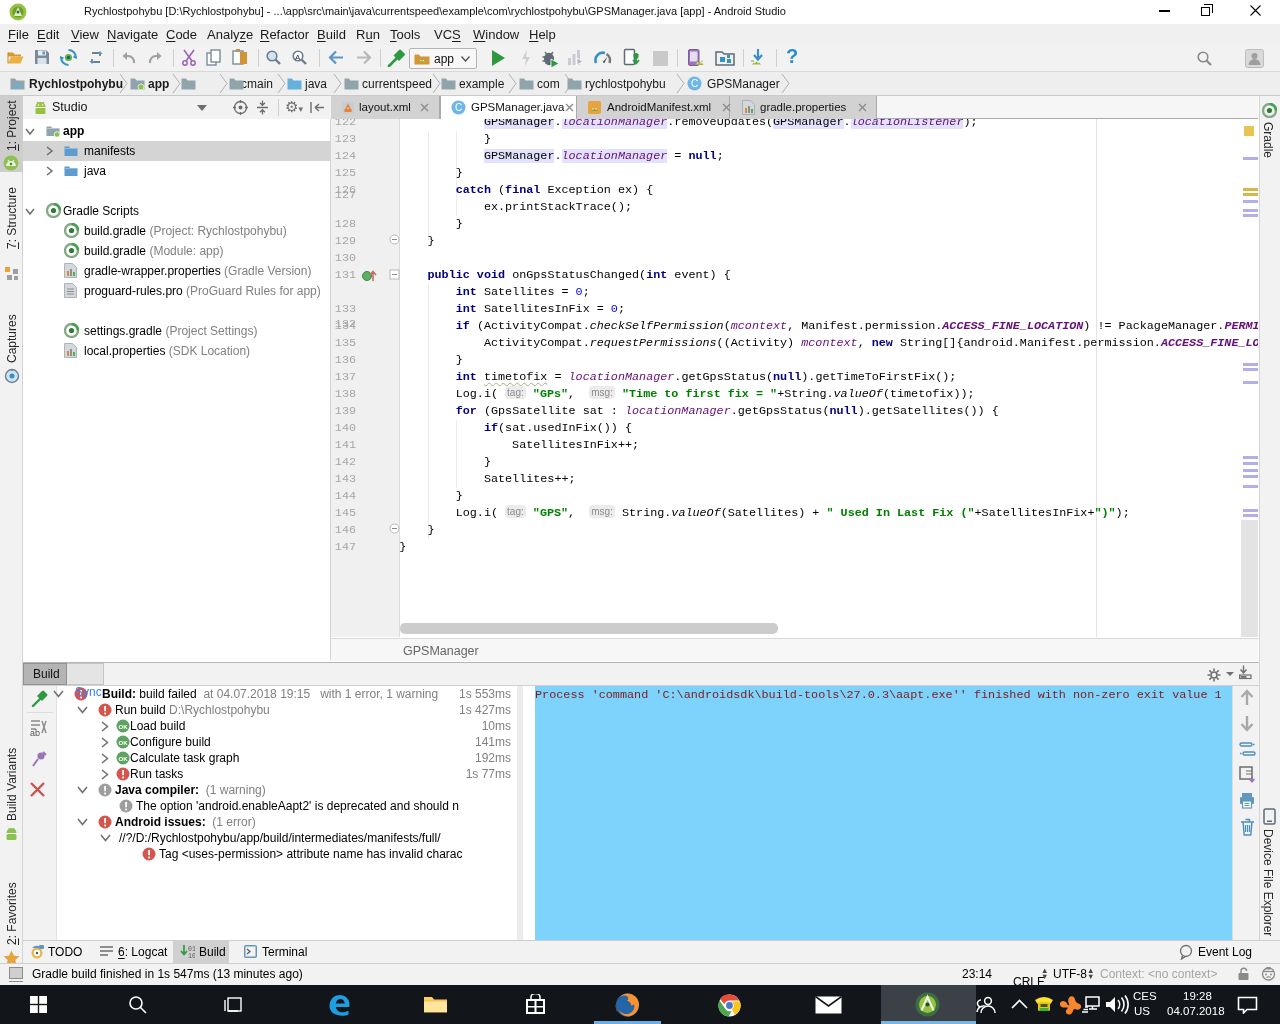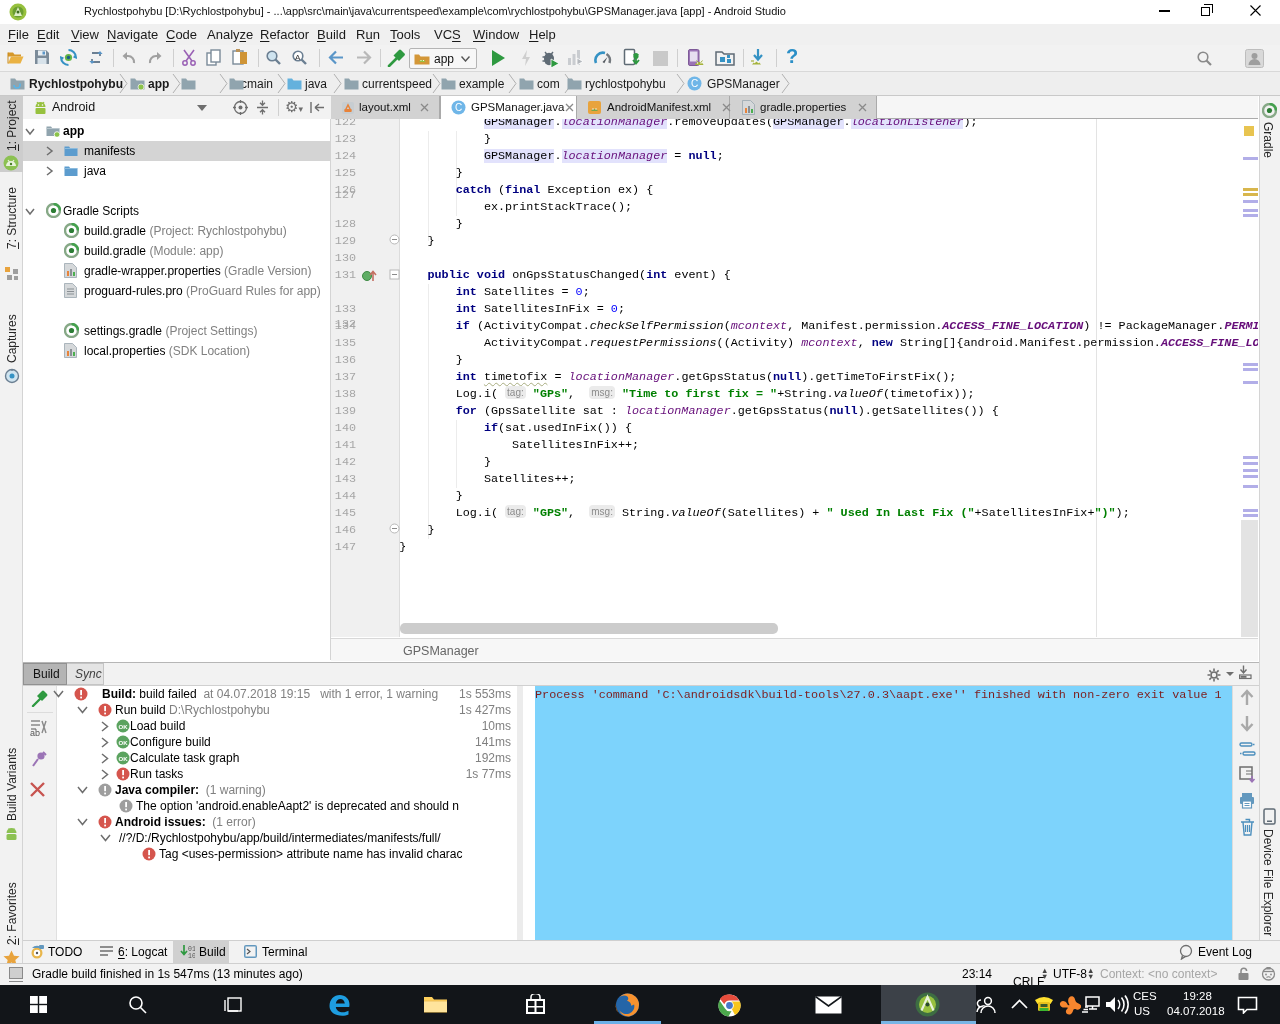--- a/index.html
+++ b/index.html
@@ -366,21 +366,21 @@
 <div class="abs" id="projtree" style="left:23px;top:96px;width:307px;height:564px;overflow:hidden;">
 
   <svg class="abs" style="left:10px;top:5px;" width="15" height="14">
       <path d="M2.5 6 a5 5 0 0 1 10 0 Z" fill="#97c13e"></path>
       <line x1="4" y1="1" x2="5.5" y2="3" stroke="#97c13e" stroke-width="1.2"></line>
       <line x1="11" y1="1" x2="9.5" y2="3" stroke="#97c13e" stroke-width="1.2"></line>
       <circle cx="5.5" cy="4" r="0.8" fill="#fff"></circle>
       <circle cx="9.5" cy="4" r="0.8" fill="#fff"></circle>
       <rect x="2.5" y="7" width="10" height="6" rx="1" fill="#97c13e"></rect>
     </svg>
-  <div class="abs" style="left:29px;top:4px;font-size:12.5px;color:#111;">Android</div>
+  <div class="abs" style="left:29px;top:4px;font-size:12.5px;color:#111;">Studio</div>
   <svg class="abs" style="left:174px;top:9px;" width="10" height="6">
       <path d="M0 0 L5 6 L10 0 Z" fill="#6e6e6e"></path>
     </svg>
   <svg class="abs" style="left:210px;top:4px;" width="15" height="15">
       <circle cx="7.5" cy="7.5" r="6" fill="none" stroke="#6e6e6e" stroke-width="1.3"></circle>
       <circle cx="7.5" cy="7.5" r="2" fill="#6e6e6e"></circle>
       <path d="M7.5 0 V3 M7.5 12 V15 M0 7.5 H3 M12 7.5 H15" stroke="#6e6e6e" stroke-width="1.3"></path>
     </svg>
   <svg class="abs" style="left:232px;top:4px;" width="15" height="15">
       <path d="M2 7.5 H13 M7.5 0.5 L7.5 5 M5 2.8 L7.5 5.3 L10 2.8 M7.5 14.5 L7.5 10 M5 12.2 L7.5 9.7 L10 12.2" stroke="#6e6e6e" stroke-width="1.3" fill="none"></path>
@@ -740,21 +740,21 @@
       <circle cx="7" cy="7" r="6.5" fill="#d5554d"></circle>
       <rect x="6.2" y="3" width="1.8" height="5.2" fill="#fff"></rect>
       <rect x="6.2" y="9.6" width="1.8" height="1.8" fill="#fff"></rect>
     </svg>
   <div class="brow" style="left:136px;top:160px;width:317px;">Tag &lt;uses-permission&gt; attribute name has invalid charac</div>
 </div>
 <div class="abs" id="buildtabs" style="left:23px;top:662px;width:400px;height:24px;">
   <div class="abs" style="left:0;top:1px;width:44px;height:22px;background:#b4b4b4;border:1px solid #919191;"></div>
   <span class="abs" style="left:10px;top:5px;color:#111;">Build</span>
   <div class="abs" style="left:44px;top:1px;width:37px;height:22px;background:#e4e4e4;border:1px solid #c4c4c4;border-left:none;"></div>
-  <span class="abs" style="left:52px;top:5px;color:#404040;font-style:italic;">Sync</span>
+  <span class="abs" style="left:52px;top:23px;color:#3b82f6;">Sync</span>
 </div>
 <div class="abs" style="left:517px;top:686px;width:6px;height:254px;background:#ececec;"></div>
 <div class="abs" id="console">
     <span class="mono" style="position:absolute;left:0px;top:2px;font-size:11.8px;color:#7d1d1d;white-space:nowrap;">Process 'command 'C:\androidsdk\build-tools\27.0.3\aapt.exe'' finished with non-zero exit value 1</span>
   </div>
 <div class="abs" id="constrip"></div>
 <div class="abs" id="buildicons">
 
   <svg class="abs" style="left:30px;top:689px;" width="19" height="18">
       <path d="M3 17 L10 10" stroke="#2e9940" stroke-width="2.4" stroke-linecap="round"></path>

